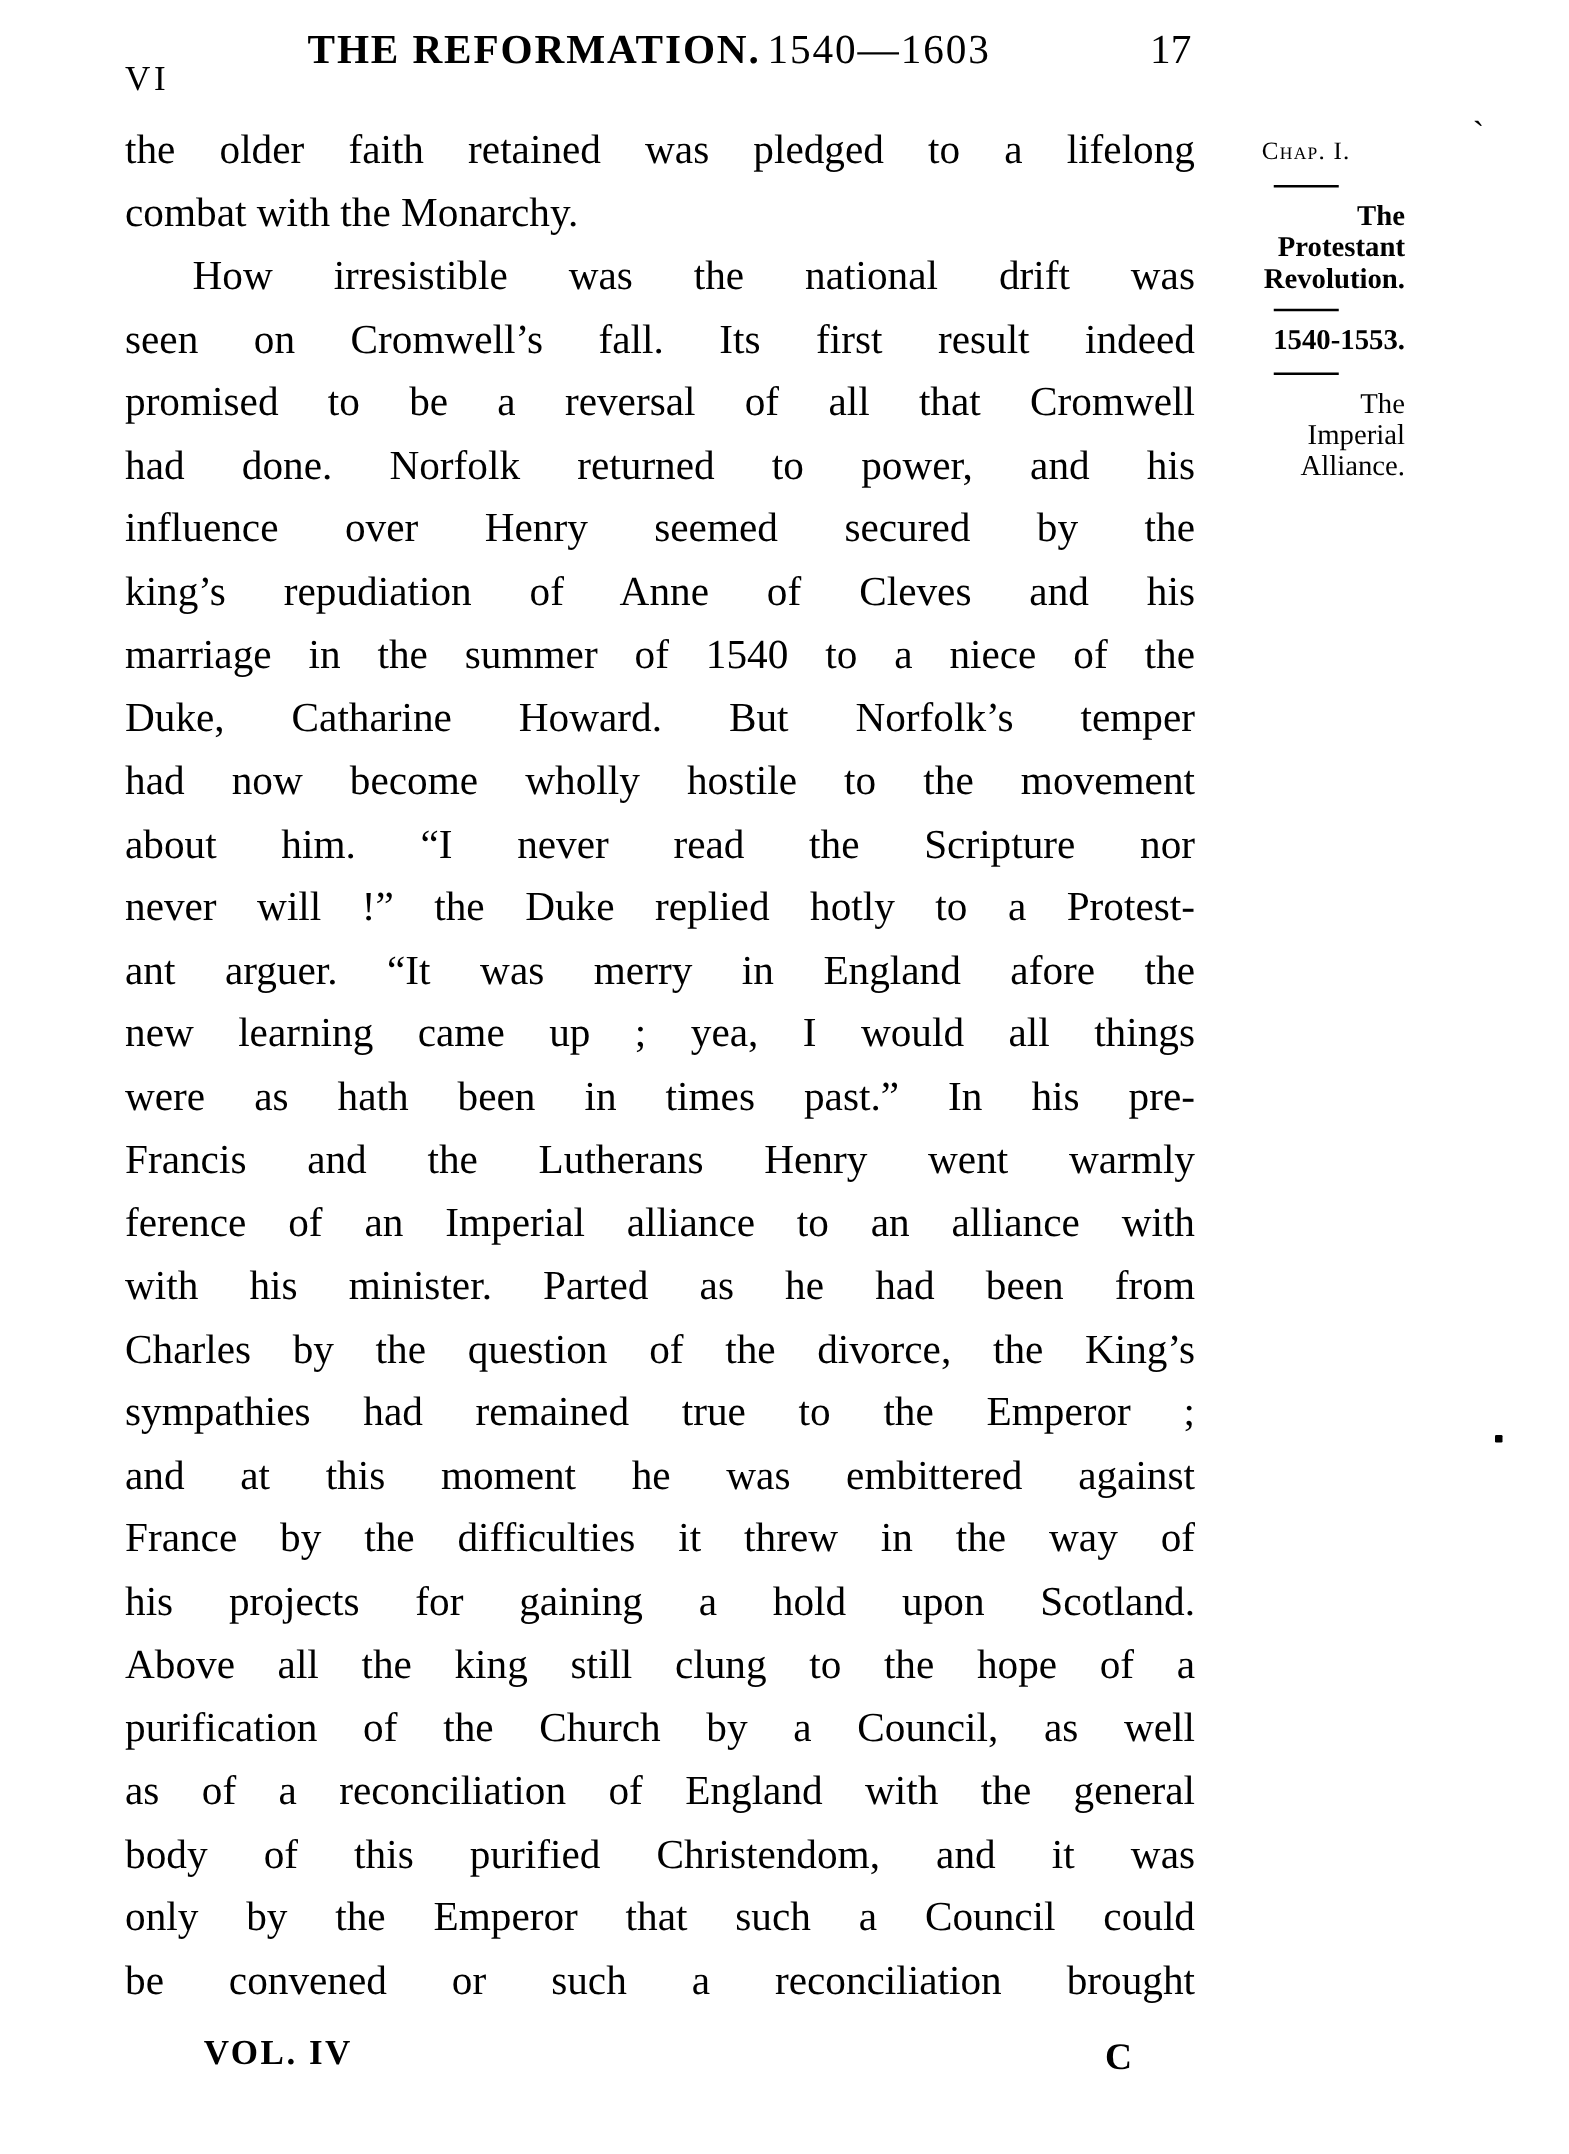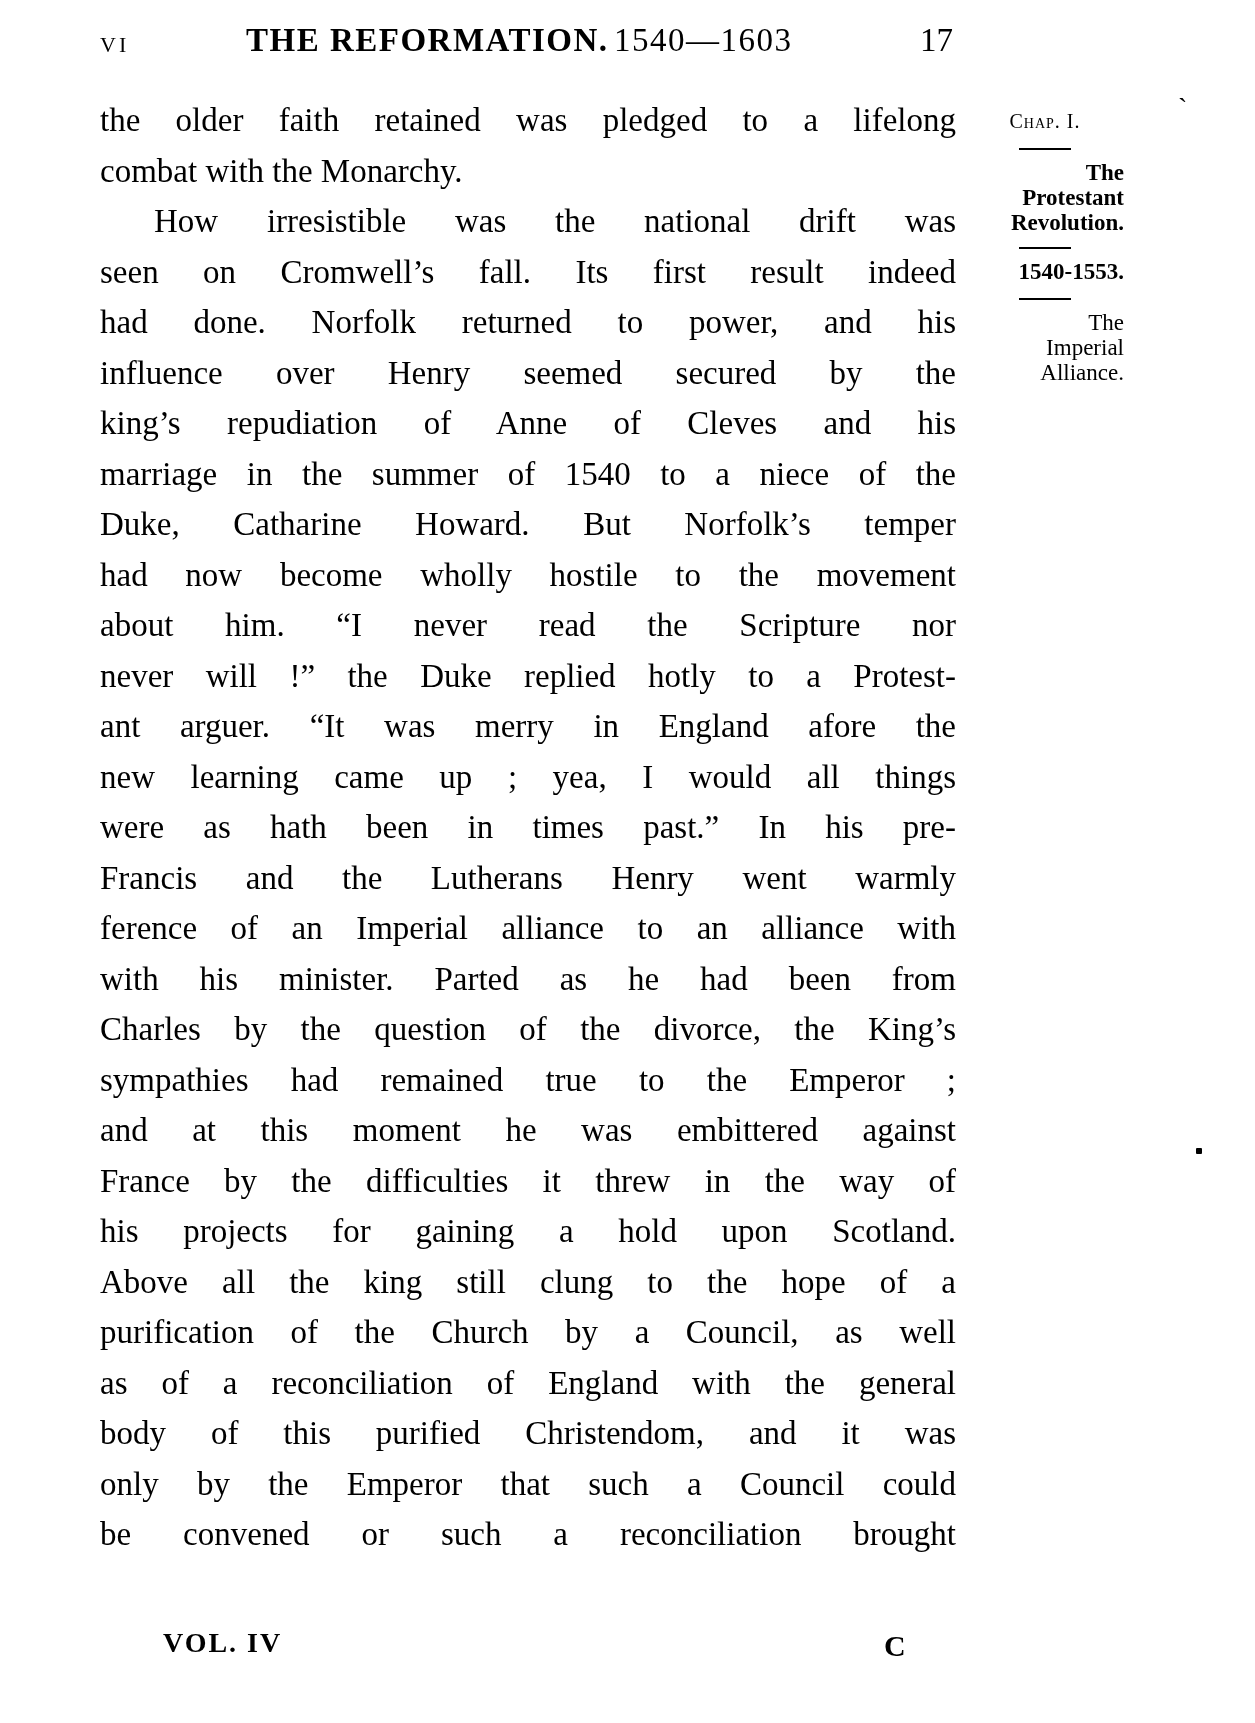--- a/index.html
+++ b/index.html
@@ -3,21 +3,21 @@
 <meta charset="utf-8">
 <style>
   html,body { margin:0; padding:0; background:#ffffff; }
   .page {
     position:relative; width:1255px; height:1723px;
     background:#ffffff; color:#000;
     font-family:"Liberation Serif", serif;
     overflow:hidden;
   }
   .hdr { position:absolute; white-space:nowrap; }
-  .signature-mark { left:100px; top:32px; font-size:22px; letter-spacing:3px; }
+  .signature-mark { left:100px; top:48px; font-size:28px; letter-spacing:3px; }
   .running-title  { left:246px; top:22px; font-size:33px; letter-spacing:1.5px;font-weight:bold; }
   .date-range     { left:614px; top:22px; font-size:33px; letter-spacing:1.5px; }
   .page-number    { left:920px; top:22px; font-size:33px; }
 
   .body-text {
     position:absolute; left:100px; top:95px; width:856px;
     font-size:33px; line-height:50.5px;
   }
   .line { text-align:justify; text-align-last:justify; }
   .line.para-end { text-align:left; text-align-last:left; }
@@ -49,20 +49,21 @@
   <span class="hdr signature-mark">VI</span>
   <span class="hdr running-title">THE REFORMATION.</span>
   <span class="hdr date-range">1540—1603</span>
   <span class="hdr page-number">17</span>
 
   <div class="body-text">
     <div class="line">the older faith retained was pledged to a lifelong</div>
     <div class="line para-end">combat with the Monarchy.</div>
     <div class="line indented">How irresistible was the national drift was</div>
     <div class="line">seen on Cromwell’s fall. Its first result indeed</div>
+    <div class="line">promised to be a reversal of all that Cromwell</div>
     <div class="line">had done. Norfolk returned to power, and his</div>
     <div class="line">influence over Henry seemed secured by the</div>
     <div class="line">king’s repudiation of Anne of Cleves and his</div>
     <div class="line">marriage in the summer of 1540 to a niece of the</div>
     <div class="line">Duke, Catharine Howard. But Norfolk’s temper</div>
     <div class="line">had now become wholly hostile to the movement</div>
     <div class="line">about him. “I never read the Scripture nor</div>
     <div class="line">never will !” the Duke replied hotly to a Protest-</div>
     <div class="line">ant arguer. “It was merry in England afore the</div>
     <div class="line">new learning came up ; yea, I would all things</div>

